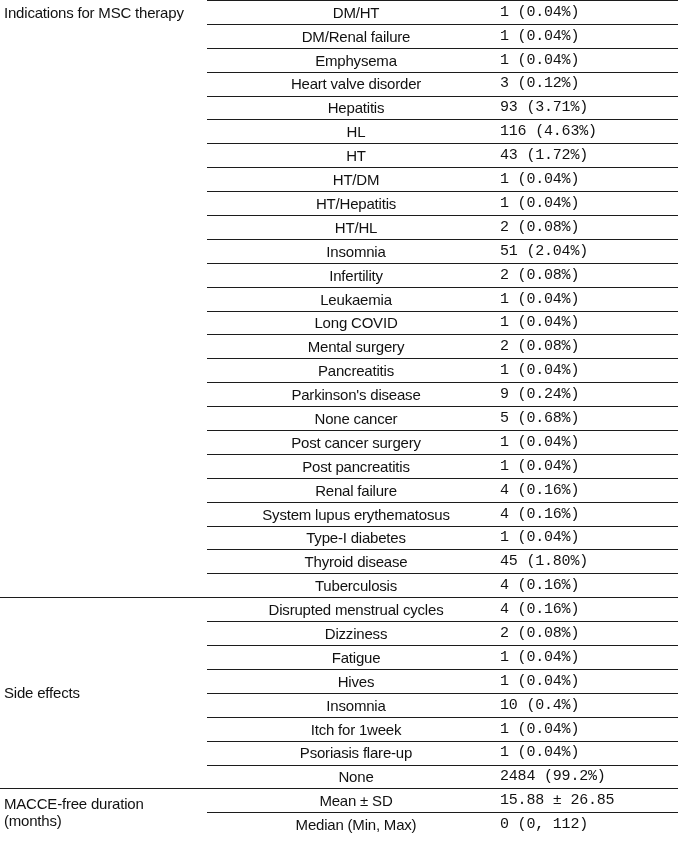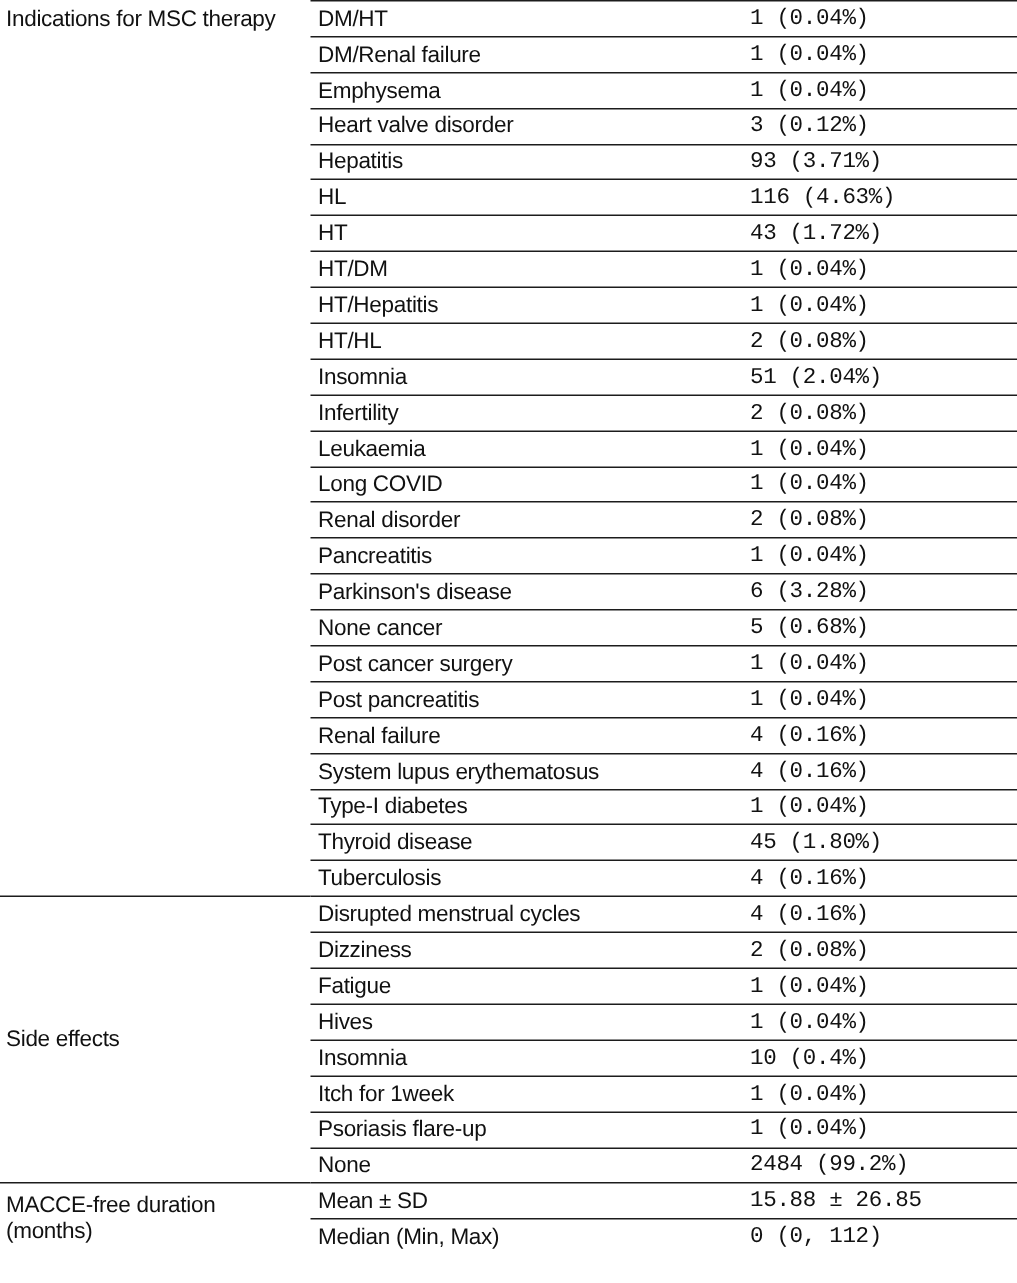--- a/index.html
+++ b/index.html
@@ -46,20 +46,21 @@
   td.label-cell.v-top {
     vertical-align: top;
     padding-top: 4px;
   }
   td.label-cell.no-bb {
     border-bottom: none;
   }
   td.item-cell {
     padding-left: 5px;
     border-bottom: 1.5px solid #1c1c1c;
+    text-align: center;
   }
   td.value-cell {
     border-bottom: 1.5px solid #1c1c1c;
     font-family: Liberation Mono, monospace;
   }
   tbody tr:first-child td.item-cell,
   tbody tr:first-child td.value-cell {
     border-top: 1.5px solid #1c1c1c;
   }
   tbody tr:last-child td.item-cell,
@@ -129,30 +130,30 @@
         </tr>
         <tr>
           <td class="item-cell">Leukaemia</td>
           <td class="value-cell">1 (0.04%)</td>
         </tr>
         <tr>
           <td class="item-cell">Long COVID</td>
           <td class="value-cell">1 (0.04%)</td>
         </tr>
         <tr>
-          <td class="item-cell">Renal disorder</td>
+          <td class="item-cell">Mental surgery</td>
           <td class="value-cell">2 (0.08%)</td>
         </tr>
         <tr>
           <td class="item-cell">Pancreatitis</td>
           <td class="value-cell">1 (0.04%)</td>
         </tr>
         <tr>
           <td class="item-cell">Parkinson's disease</td>
-          <td class="value-cell">6 (3.28%)</td>
+          <td class="value-cell">9 (0.24%)</td>
         </tr>
         <tr>
           <td class="item-cell">None cancer</td>
           <td class="value-cell">5 (0.68%)</td>
         </tr>
         <tr>
           <td class="item-cell">Post cancer surgery</td>
           <td class="value-cell">1 (0.04%)</td>
         </tr>
         <tr>

